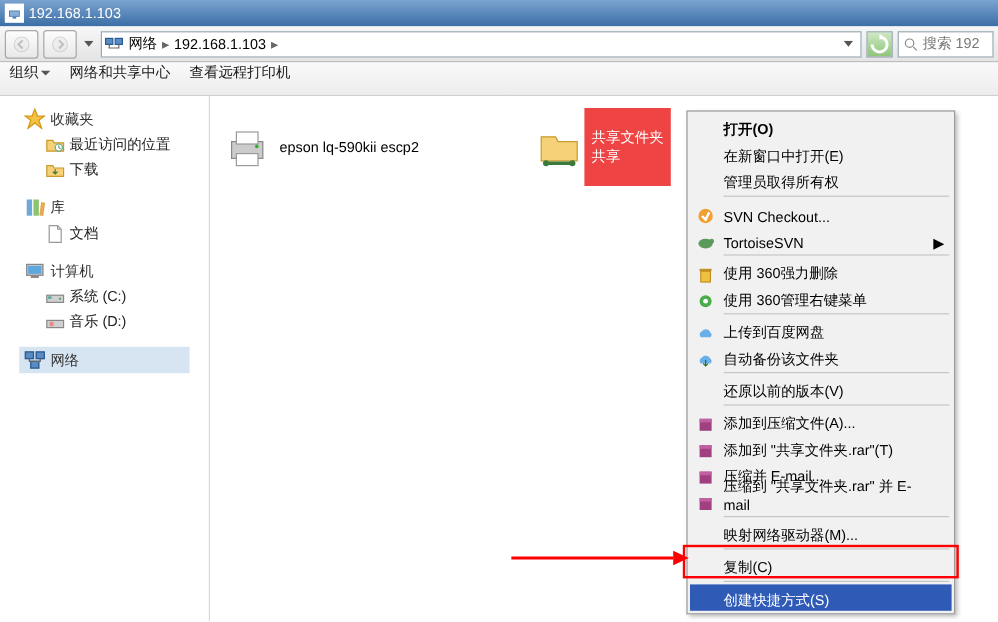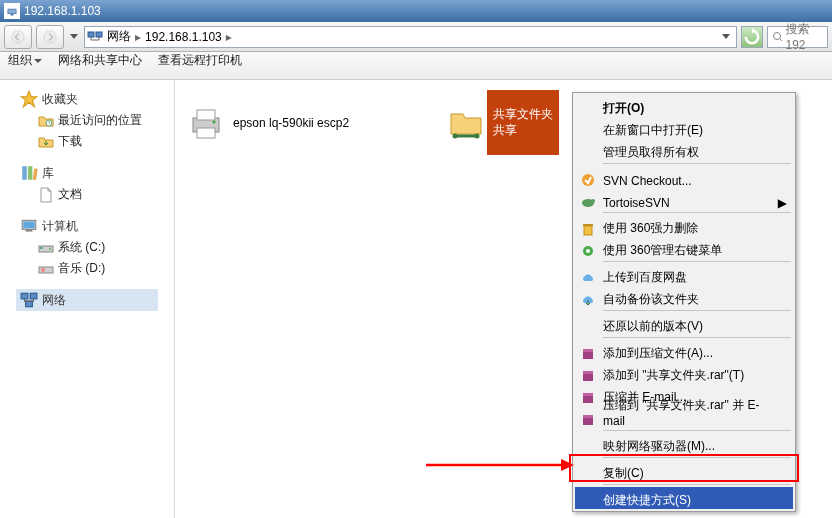--- a/index.html
+++ b/index.html
@@ -10,38 +10,38 @@
 .navbar{height:30px;background:linear-gradient(#f7f7f7,#e4e4e4);border-bottom:1px solid #b0b0b0;display:flex;align-items:center;padding:0 4px;gap:4px}
 .navbtn{width:28px;height:24px;border:1px solid #a8a8a8;border-radius:3px;background:linear-gradient(#fdfdfd,#e8e8e8);display:flex;align-items:center;justify-content:center}
 .navbtn svg{width:14px;height:14px}
 .navbtn.disabled svg{opacity:.35}
 .dd{width:12px;display:flex;align-items:center;justify-content:center}
 .addr{flex:1;height:22px;border:1px solid #9aa7b5;background:#fff;display:flex;align-items:center;padding:0 2px;gap:4px}
 .addr .aicon{width:16px;height:16px;display:flex;align-items:center;justify-content:center}
 .addr .sep{color:#666}
 .addr .down{margin-left:auto;width:16px;display:flex;justify-content:center}
 .refresh{width:22px;height:22px;border:1px solid #9aa7b5;background:linear-gradient(#cde9c5,#8fc47a);display:flex;align-items:center;justify-content:center}
-.search{width:61px;height:22px;border:1px solid #9aa7b5;background:#fff;display:flex;align-items:center;padding:0 4px;gap:4px;color:#777}
+.search{width:80px;height:22px;border:1px solid #9aa7b5;background:#fff;display:flex;align-items:center;padding:0 4px;gap:4px;color:#777}
 .toolbar{height:28px;background:linear-gradient(#fafafa,#ececec);border-bottom:1px solid #cfcfcf;display:flex;align-items:flex-start;padding:0 8px;gap:16px}
 .toolbar .item{display:flex;align-items:center;gap:2px;color:#1a1a1a}
 .main{display:flex;height:438px}
 .side{width:175px;border-right:1px solid #d9d9d9;padding:8px 16px;background:#fff;overflow:hidden}
 .group{margin-bottom:10px}
 .grouphead{display:flex;align-items:center;gap:4px;padding:2px 4px;color:#333}
 .grouphead.net{background:#d7e4f2}
 .grouphead .gicon{width:18px;height:18px;display:flex;align-items:center;justify-content:center}
 .gitem{display:flex;align-items:center;gap:4px;padding:2px 4px 2px 22px;color:#222}
 .gitem .gicon{width:16px;height:16px;display:flex;align-items:center;justify-content:center}
 .content{flex:1;position:relative;background:#fff;padding:10px}
 .items{display:flex;gap:40px}
 .fitem{display:flex;align-items:center;gap:6px;width:220px}
 .fitem .ficon{width:42px;height:42px;display:flex;align-items:center;justify-content:center}
 .fitem2{display:flex;align-items:center}
 .fitem2 .ficon{width:42px;height:42px;display:flex;align-items:center;justify-content:center}
-.fitem2 .lbl{background:#c2410c;color:#fff;padding:17px 6px;line-height:1.3}
+.fitem2 .lbl{background:#ef4444;color:#fff;padding:17px 6px;line-height:1.3}
 .annot{position:absolute;left:460px;top:60px;color:#f00;font-size:20px;font-weight:bold}
 .arrow{position:absolute;left:426px;top:455px;pointer-events:none}
 .ctx{position:absolute;left:572px;top:92px;width:224px;background:#f1f1f1;border:1px solid #9b9b9b;box-shadow:2px 2px 4px rgba(0,0,0,.3);padding:2px}
 .ctx .mi{display:flex;align-items:flex-end;height:22px;padding:0 20px 0 28px;position:relative;color:#000}
 .ctx .mi .micon{position:absolute;left:5px;width:16px;height:16px;display:flex;align-items:center;justify-content:center}
 .ctx .mi .arr{position:absolute;right:6px}
 .ctx .sep{height:1px;background:#c5c5c5;margin:2px 2px 2px 28px}
 .ctx .mi.hl{background:#2f5bb7;color:#fff}
 .hlbox{position:absolute;left:569px;top:454px;width:230px;height:28px;border:2px solid #f00;pointer-events:none}
 svg{display:block}

